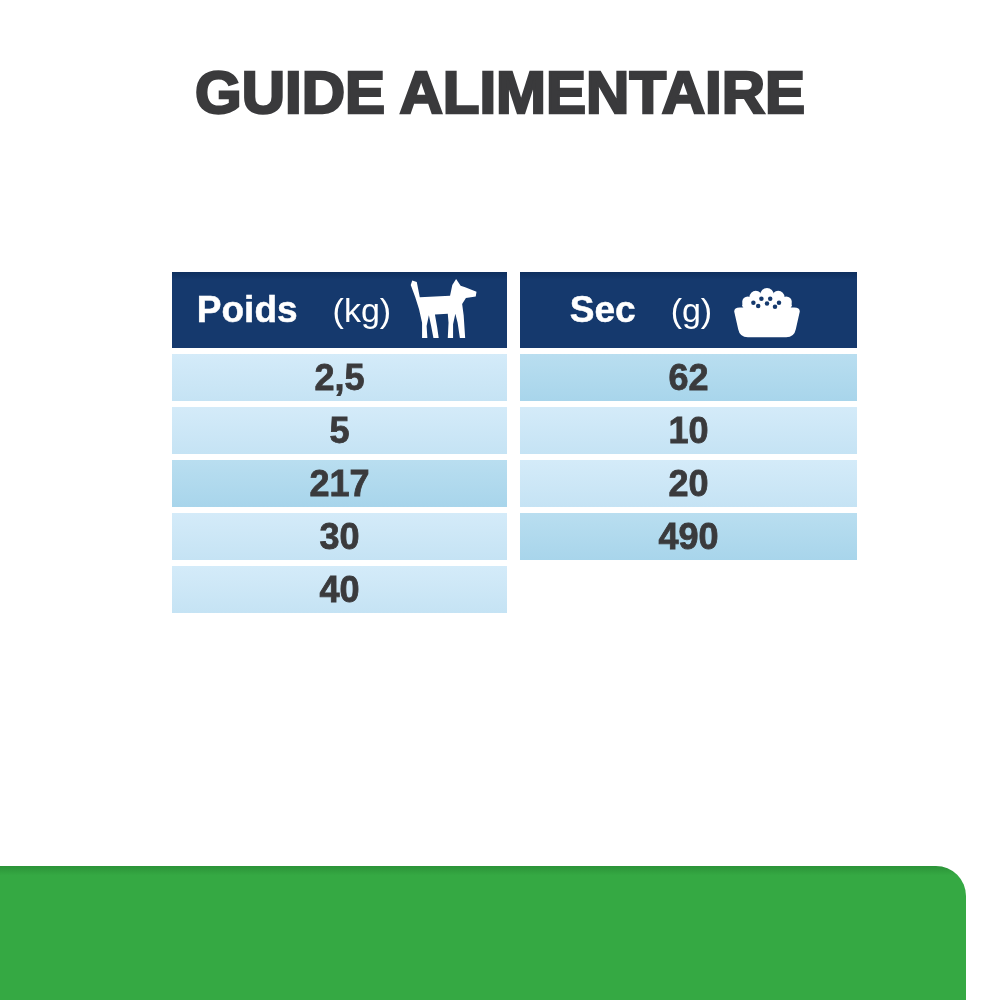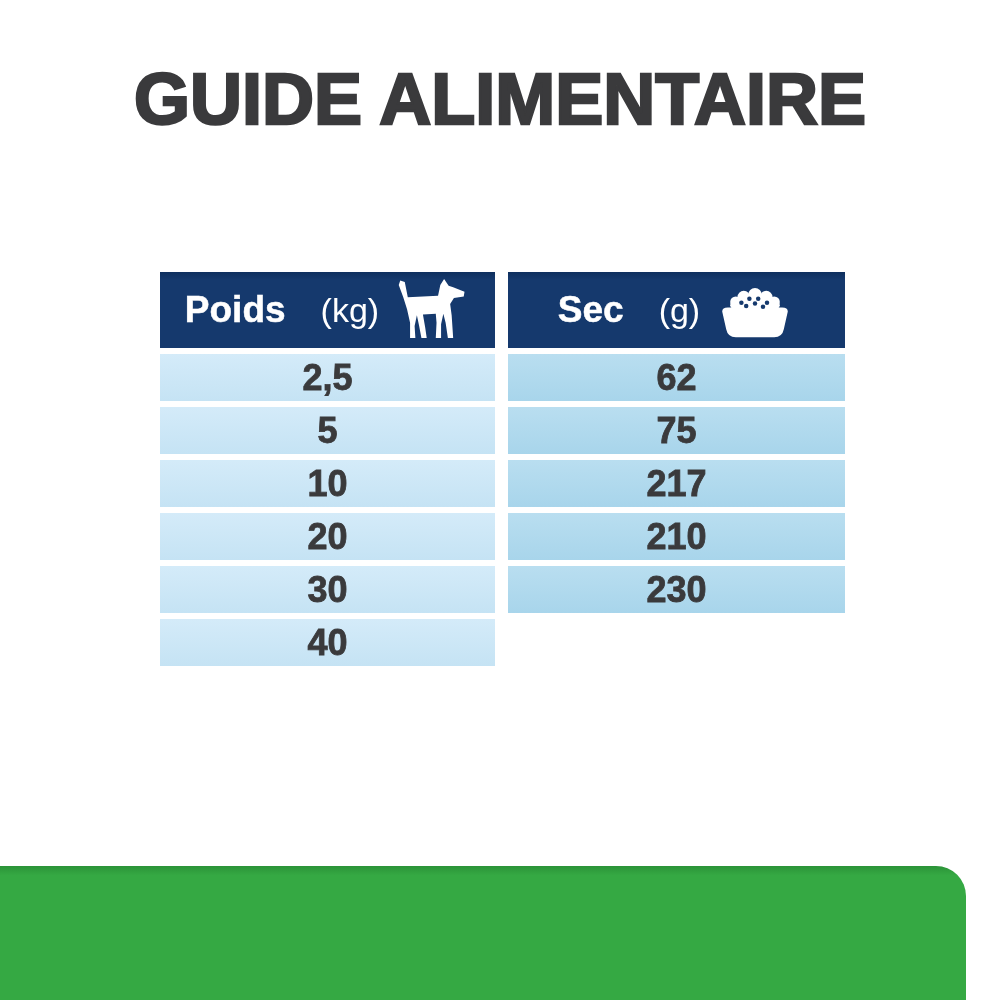--- a/index.html
+++ b/index.html
@@ -8,31 +8,31 @@
     background: #ffffff;
     position: relative;
     overflow: hidden;
     font-family: "Liberation Sans", "DejaVu Sans", sans-serif;
   }
 
   .title {
     position: absolute;
     top: 58px; left: 0; right: 0;
     text-align: center;
-    font-size: 72px;
+    font-size: 60px;
     font-weight: bold;
     letter-spacing: 0px;
     color: #3a3a3c;
     -webkit-text-stroke: 2.5px #3a3a3c;
     white-space: nowrap;
   }
 
   .ftable {
     position: absolute;
-    left: 160px; top: 272px;
+    left: 172px; top: 272px;
     width: 685px;
     display: grid;
     grid-template-columns: 335px 337px;
     grid-template-rows: 76px repeat(7, 47px);
     column-gap: 13px;
     row-gap: 6px;
   }
 
   .th {
     background: linear-gradient(180deg, #0e2f5e 0%, #15396d 10%, #15396d 100%);
@@ -111,28 +111,26 @@
         <circle cx="50" cy="28" r="2.8"></circle>
         <circle cx="60" cy="32" r="2.8"></circle>
       </g>
     </svg>
   </div>
 
   <div class="cell left">2,5</div>
   <div class="cell right">62</div>
 
   <div class="cell left">5</div>
-  <div class="cell right">75</div>
 
   <div class="cell left">10</div>
   <div class="cell right">217</div>
 
   <div class="cell left">20</div>
-  <div class="cell right">210</div>
 
   <div class="cell left">30</div>
-  <div class="cell right">230</div>
+  <div class="cell right">490</div>
 
   <div class="cell left">40</div>
 
 </div>
 
 <div class="footer-band"></div>
 
 </body></html>

